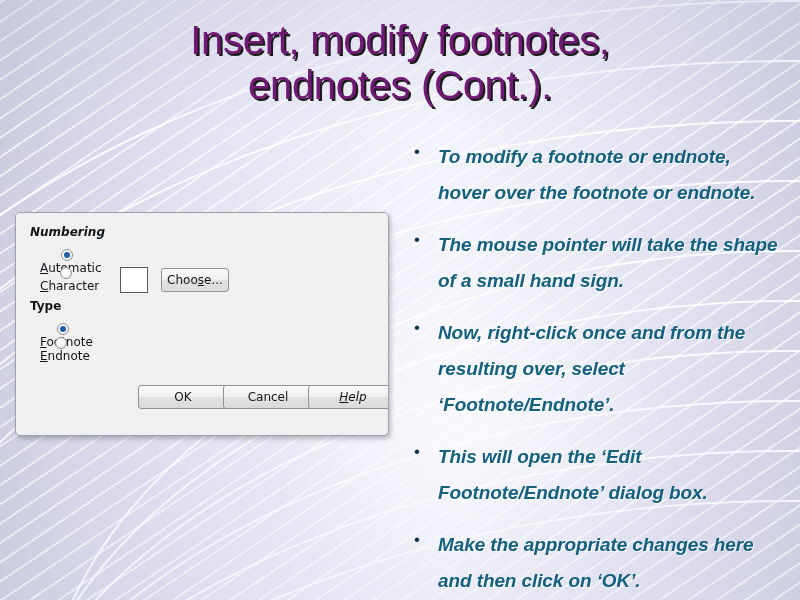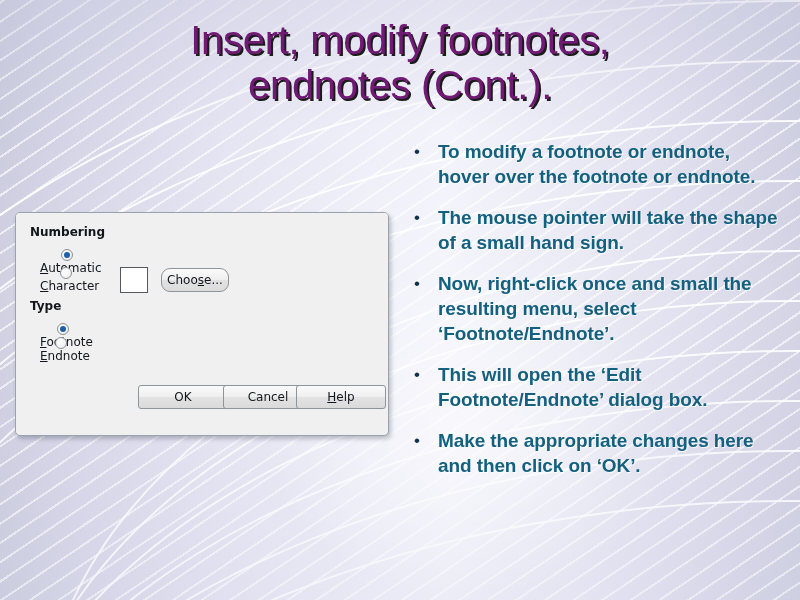--- a/index.html
+++ b/index.html
@@ -121,25 +121,26 @@
     font-size: 17px;
     line-height: 25px;
     color: #10324a;
     text-align: left;
     padding-left: 6px;
     box-sizing: border-box;
   }
   .bullet .btext {
     flex: 1 1 auto;
     font-size: 19px;
-    line-height: 25px;
+    line-height: 36px;
     font-weight: bold;
     color: #14607f;
     text-shadow: 1px 1px 0 rgba(255,255,255,0.75);
     letter-spacing: -0.1px;
+    font-style: italic;
   }
 
   
   #dialog {
     position: absolute;
     left: 15px;
     top: 212px;
     width: 374px;
     height: 224px;
     background: #f0f0f0;
@@ -182,21 +183,21 @@
     position: relative;
     height: 196px;
     background: #f0f0f0;
   }
   .grp-label {
     position: absolute;
     font-size: 12px;
     font-weight: bold;
     color: #12161b;
   }
-  .grp-numbering { left: 14px; top: 12px; }
+  .grp-numbering { left: 14px; top: 12px; font-style: italic; }
   .grp-type      { left: 14px; top: 86px; }
 
   .radio-row {
     position: absolute;
     display: flex;
     align-items: center;
     font-size: 12px;
     color: #12161b;
     flex-direction: column;
   }
@@ -231,21 +232,21 @@
     width: 28px; height: 26px;
     background: #ffffff;
     border: 1px solid #55585c;
     box-sizing: border-box;
   }
   #choose-btn {
     position: absolute;
     left: 145px; top: 55px;
     width: 68px; height: 24px;
     border: 1px solid #8d949b;
-    border-radius: 9px;
+    border-radius: 3px;
     background: linear-gradient(180deg, #fafafa 0%, #eeeeee 50%, #e2e2e2 51%, #dcdcdc 100%);
     font-size: 12px;
     color: #12161b;
     line-height: 22px;
     text-align: center;
     box-sizing: border-box;
   }
 
   .dlg-btn {
     position: absolute;
@@ -256,21 +257,21 @@
     border-radius: 3px;
     background: linear-gradient(180deg, #fafafa 0%, #efefef 50%, #e3e3e3 51%, #dadada 100%);
     font-size: 12px;
     color: #12161b;
     line-height: 22px;
     text-align: center;
     box-sizing: border-box;
   }
   .btn-ok     { left: 122px; }
   .btn-cancel { left: 207px; }
-  .btn-help   { left: 280px; }
+  .btn-help   { left: 292px; font-style: italic; }
 </style>
 </head>
 <body>
 
 <div id="slide">
 
   <div class="bg-base"></div>
   <div class="bg-diag"></div>
   <div class="ripple r1"></div>
   <div class="ripple r2"></div>
@@ -295,21 +296,21 @@
       <span class="btext">To modify a footnote or endnote, hover over the footnote or endnote.</span>
     </div>
 
     <div class="bullet">
       <span class="dot">•</span>
       <span class="btext">The mouse pointer will take the shape of a small hand sign.</span>
     </div>
 
     <div class="bullet">
       <span class="dot">•</span>
-      <span class="btext">Now, right-click once and small the resulting menu, select ‘Footnote/Endnote’.</span>
+      <span class="btext">Now, right-click once and from the resulting over, select ‘Footnote/Endnote’.</span>
     </div>
 
     <div class="bullet">
       <span class="dot">•</span>
       <span class="btext">This will open the ‘Edit Footnote/Endnote’ dialog box.</span>
     </div>
 
     <div class="bullet">
       <span class="dot">•</span>
       <span class="btext">Make the appropriate changes here and then click on ‘OK’.</span>

